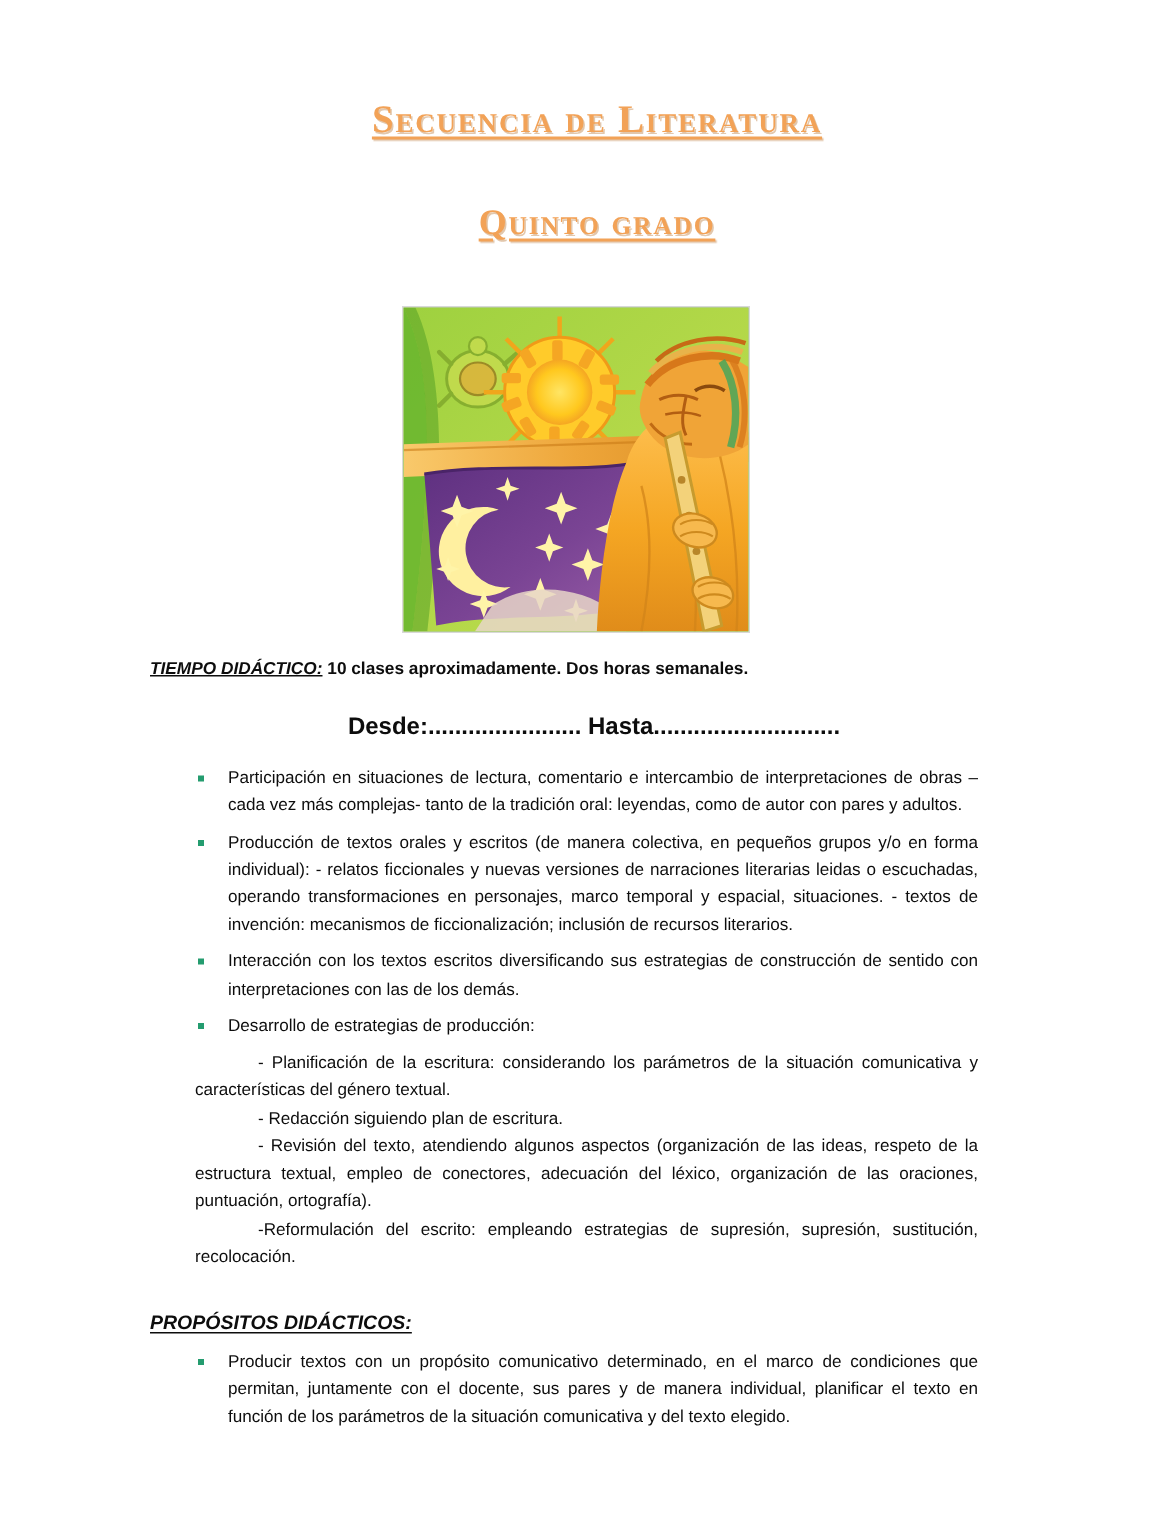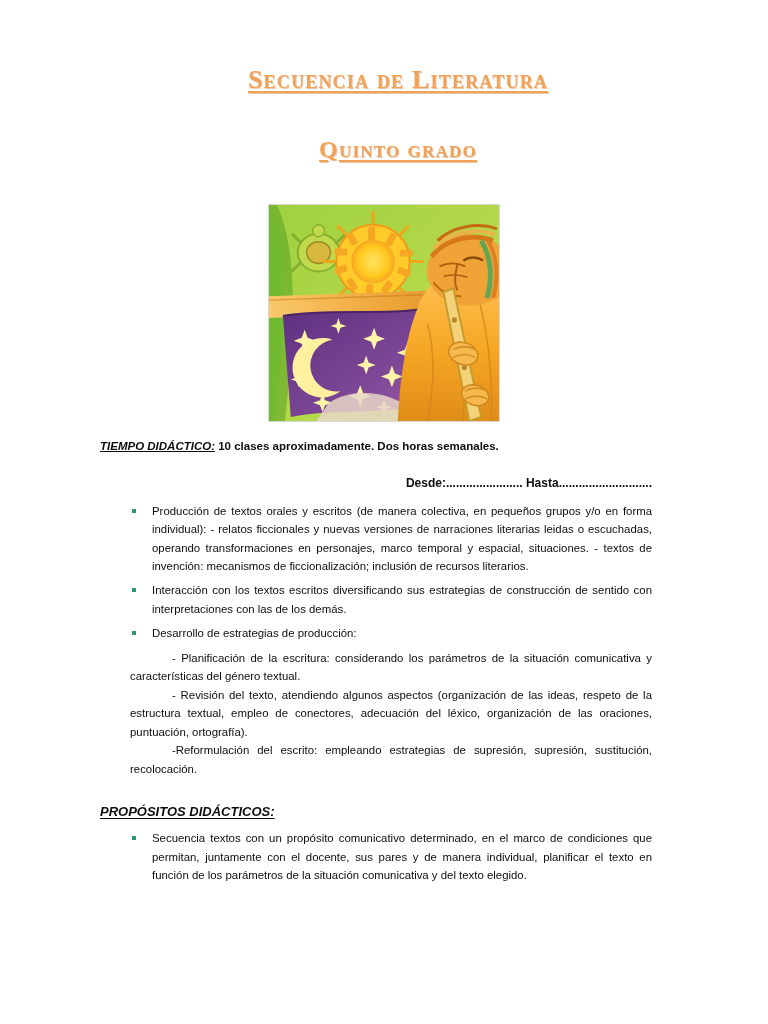--- a/index.html
+++ b/index.html
@@ -71,24 +71,24 @@
     font-weight: bold;
     margin-top: 14px;
     line-height: 1.4;
   }
   .line-tiempo .lbl {
     font-style: italic;
     text-decoration: underline;
     font-weight: bold;
   }
   .line-desde {
-    font-size: 12px;
+    font-size: 16px;
     font-weight: bold;
     margin-top: 22px;
-    text-align: right;
+    text-align: center;
     padding-left: 40px;
   }
   .section-head {
     font-size: 13px;
     font-weight: bold;
     font-style: italic;
     text-decoration: underline;
     text-underline-offset: 2px;
     margin-top: 4px;
   }
@@ -285,32 +285,34 @@
   <div class="content">
 
     <p class="line-tiempo">
       <span class="lbl">TIEMPO DIDÁCTICO:</span><span> 10 clases aproximadamente. Dos  horas semanales.</span>
     </p>
 
     <p class="line-desde">Desde:....................... Hasta............................</p>
 
     <div>
       <ul class="bullets">
+        <li>Participación en situaciones de lectura, comentario e intercambio de interpretaciones de obras –cada vez  más complejas- tanto de la tradición  oral: leyendas, como de autor con pares y adultos.</li>
         <li>Producción de textos orales y escritos (de manera colectiva, en pequeños grupos y/o en forma individual): - relatos ficcionales y nuevas versiones de narraciones literarias leidas o escuchadas, operando transformaciones en personajes, marco temporal y espacial, situaciones. - textos de invención: mecanismos de ficcionalización; inclusión de recursos literarios.</li>
         <li>Interacción con los textos escritos diversificando sus estrategias de construcción de sentido con interpretaciones con las de los demás.</li>
         <li> Desarrollo de estrategias de producción:</li>
       </ul>
       <div class="sub-list" style="padding-left:30px;">
         <p class="sub-para">- Planificación de la escritura: considerando los parámetros de la situación comunicativa y características del género textual.</p>
+        <p class="sub-para">- Redacción siguiendo plan de escritura.</p>
         <p class="sub-para">- Revisión del texto, atendiendo algunos aspectos (organización de las ideas, respeto de la estructura textual, empleo de conectores, adecuación del léxico, organización de las oraciones, puntuación, ortografía).</p>
         <p class="sub-para">-Reformulación del escrito: empleando estrategias de supresión, supresión, sustitución, recolocación.</p>
       </div>
     </div>
 
     <div>
       <div class="section-head props">PROPÓSITOS DIDÁCTICOS:</div>
       <ul class="bullets propositos-list">
-        <li>Secuencia  textos con un propósito comunicativo determinado, en el marco de condiciones que permitan, juntamente con el docente, sus pares y de manera individual, planificar el texto en función de los parámetros de la situación comunicativa y del texto elegido.</li>
+        <li>Producir  textos con un propósito comunicativo determinado, en el marco de condiciones que permitan, juntamente con el docente, sus pares y de manera individual, planificar el texto en función de los parámetros de la situación comunicativa y del texto elegido.</li>
       </ul>
     </div>
 
   </div>
 </div>
 
 </body></html>

